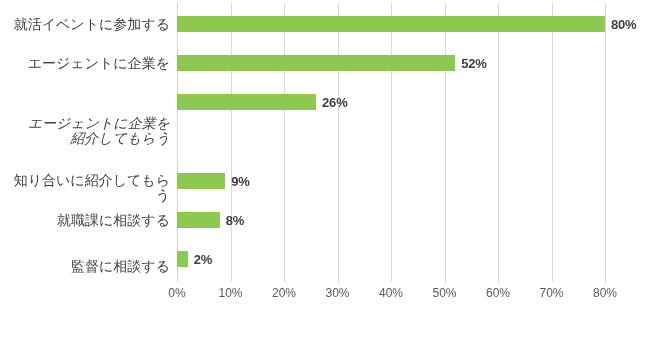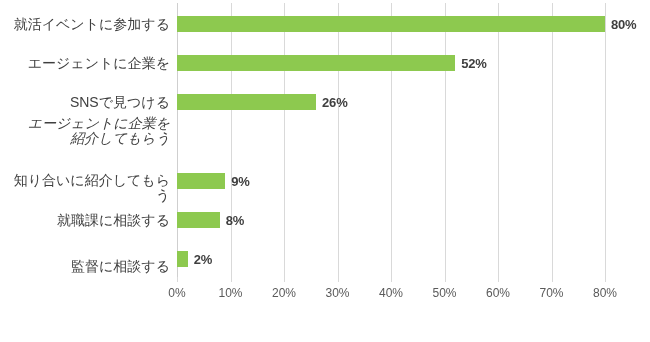--- a/index.html
+++ b/index.html
@@ -119,21 +119,20 @@
   }
 </style>
 </head>
 <body>
 
 <div id="chart-root">
 
   <div class="cat-labels">
       <div class="cat-label" style="top: 13.5px; color: rgb(63, 63, 63);">就活イベントに参加する</div>
       <div class="cat-label" style="top: 52.7px; color: rgb(63, 63, 63);">エージェントに企業を</div>
-      <div class="cat-label" style="top: 91.9px; color: rgb(63, 63, 63);">SNSで見つける</div>
       <div class="cat-label" style="top: 113px; color: rgb(63, 63, 63); font-style: italic;">エージェントに企業を
 紹介してもらう</div>
       <div class="cat-label" style="top: 209.5px; color: rgb(63, 63, 63);">就職課に相談する</div>
       <div class="cat-label" style="top: 170.3px; color: rgb(63, 63, 63);">知り合いに紹介してもらう</div>
       <div class="cat-label" style="top: 256px; color: rgb(63, 63, 63); padding-left: 45px;">監督に相談する</div>
     </div>
 
   <div class="plot-area">
     <div class="gridlines">
         <div class="gridline axis-zero" style="left: 0px;"></div>

